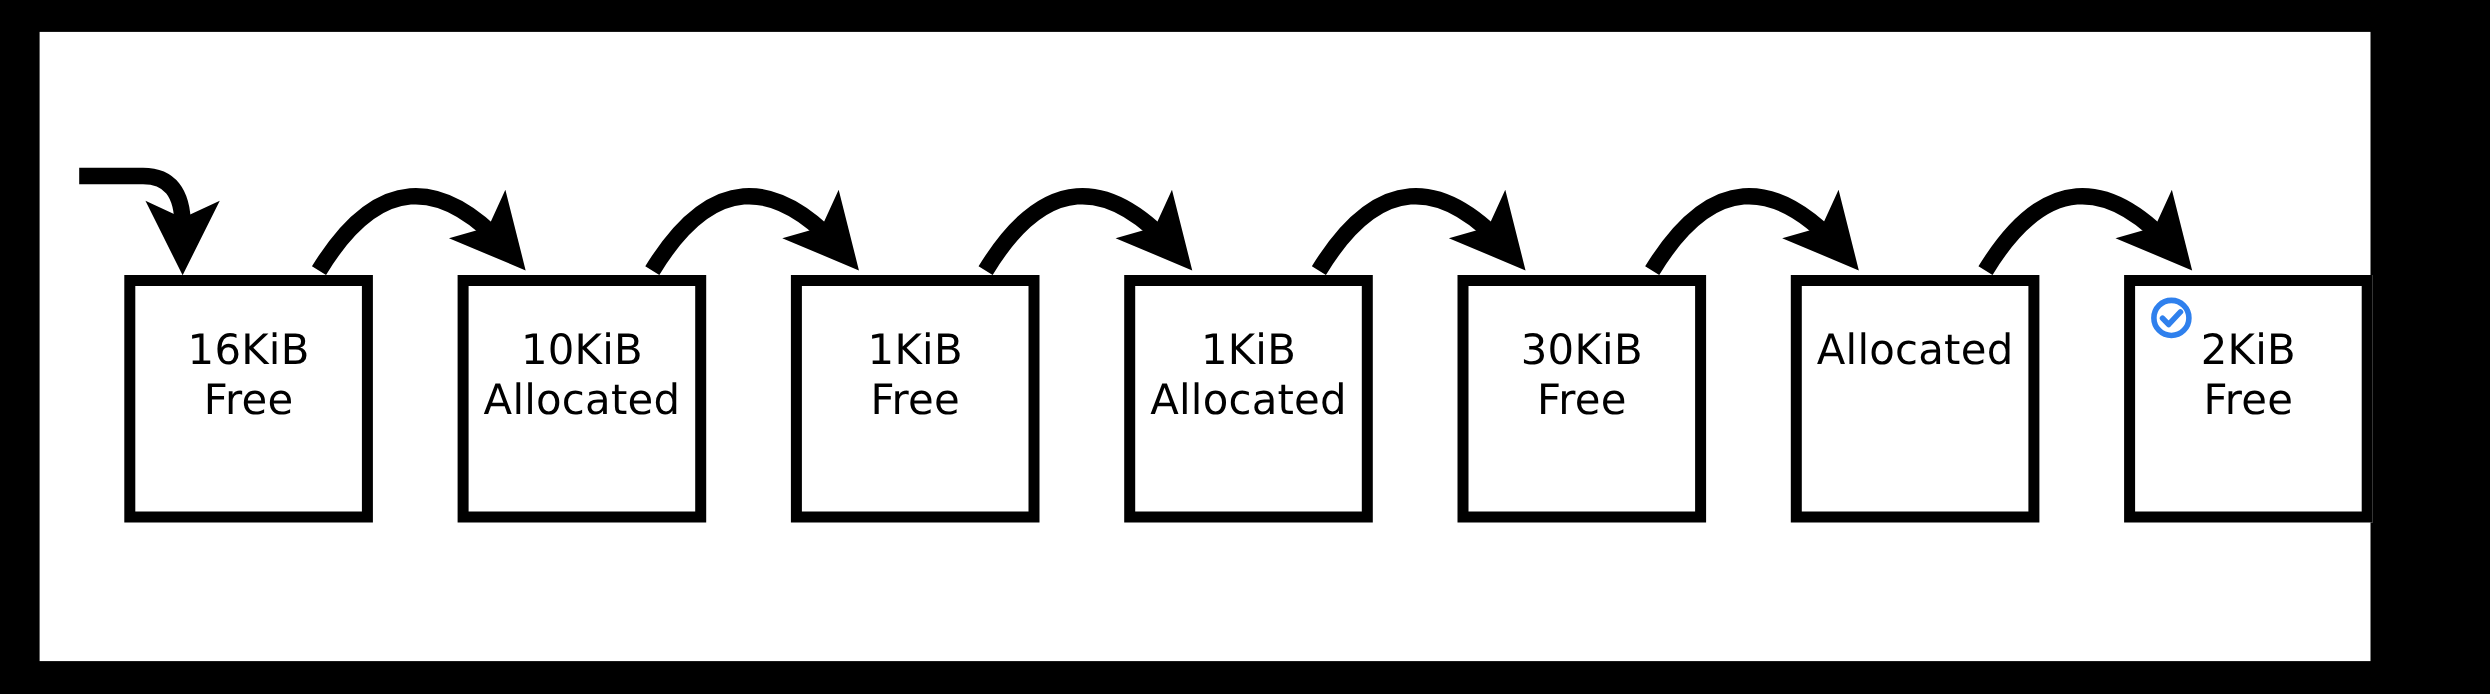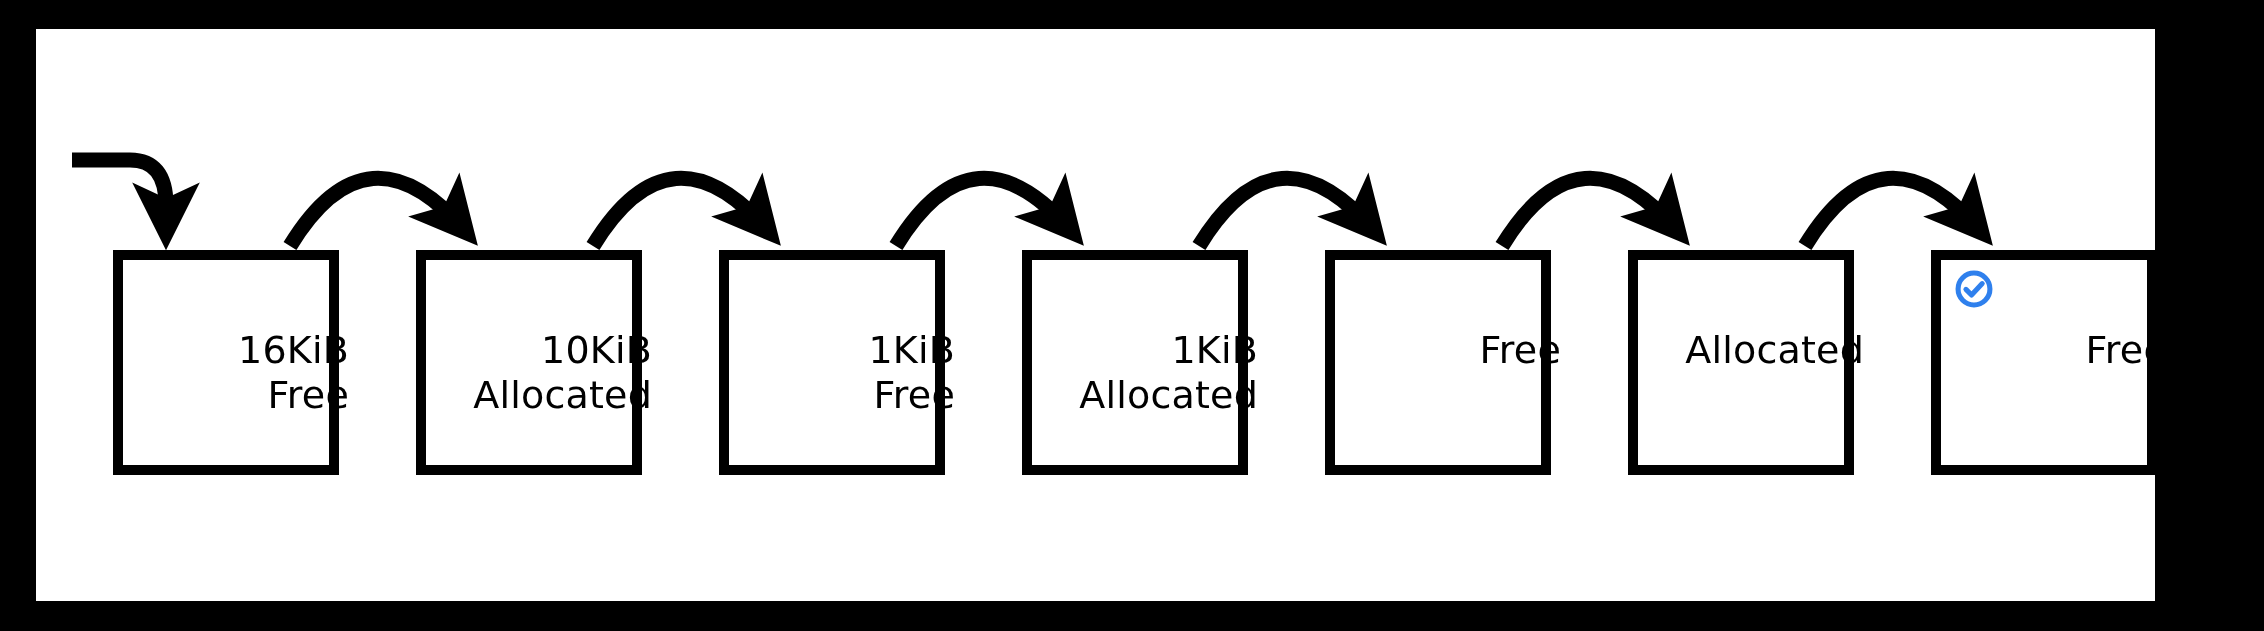--- a/index.html
+++ b/index.html
@@ -43,26 +43,25 @@
     height: 205px;
     border: 10px solid #000000;
     background: #ffffff;
     box-sizing: content-box;
   }
   .block-inner {
     position: absolute;
     left: -20px;
     top: 36px;
     width: 246px;
-    text-align: right;
+    text-align: center;
     line-height: 1.18;
     color: #000000;
     font-size: 38px;
     letter-spacing: 0.2px;
-    margin-top: 32px;
   }
   .block-size, .block-state {
     display: block;
     white-space: nowrap;
   }
   .check-icon {
     position: absolute;
     left: 12px;
     top: 8px;
     width: 42px;
@@ -122,35 +121,37 @@
 
   <div class="block" style="left:1022px">
     <div class="block-inner">
       <span class="block-size">1KiB</span>
       <span class="block-state">Allocated</span>
     </div>
   </div>
 
   <div class="block" style="left:1325px">
     <div class="block-inner">
+      <span class="block-size">30KiB</span>
       <span class="block-state">Free</span>
     </div>
   </div>
 
   <div class="block" style="left:1628px">
     <div class="block-inner">
       <span class="block-state">Allocated</span>
     </div>
   </div>
 
   <div class="block" style="left:1931px">
     <span class="check-icon">
       <svg viewBox="0 0 24 24" width="42" height="42" xmlns="http://www.w3.org/2000/svg">
         <circle cx="12" cy="12" r="9.1" fill="none" stroke="#2f80ed" stroke-width="2.9"></circle>
         <path d="M 7.4 12.2 L 10.6 15.4 L 16.7 8.9" fill="none" stroke="#2f80ed" stroke-width="2.9" stroke-linecap="round" stroke-linejoin="round"></path>
       </svg>
     </span>
     <div class="block-inner">
+      <span class="block-size">2KiB</span>
       <span class="block-state">Free</span>
     </div>
   </div>
 
 </div>
 
 </body></html>

